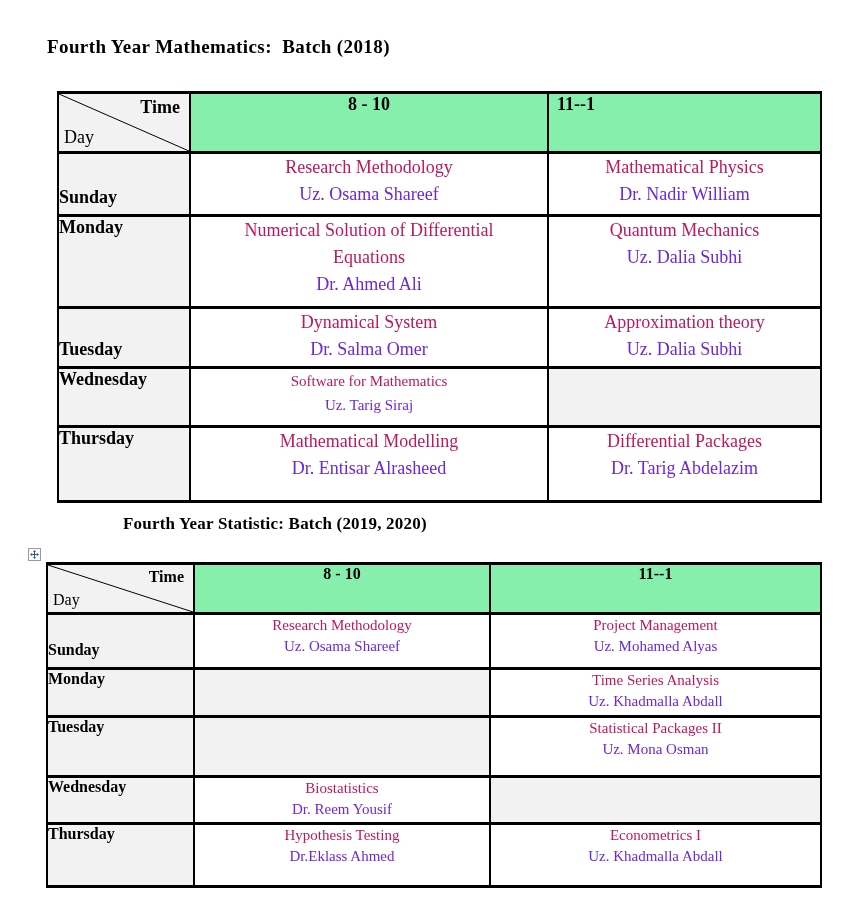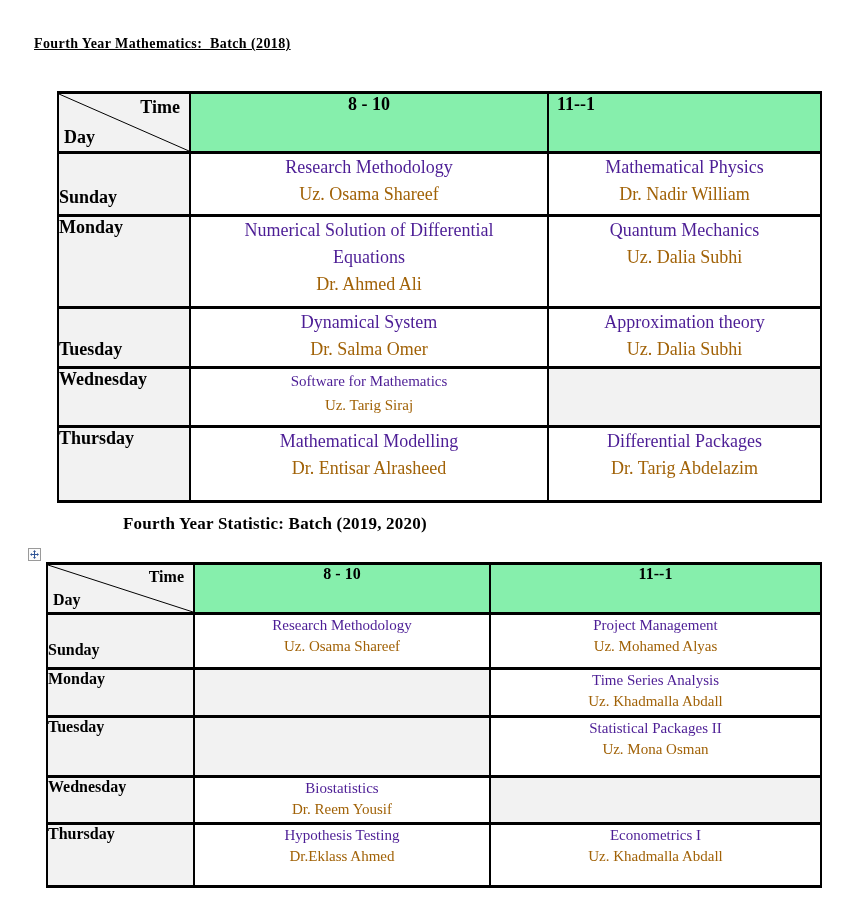--- a/index.html
+++ b/index.html
@@ -2,21 +2,21 @@
 <html><head>
 <meta charset="utf-8">
 <style>
   html,body{margin:0;padding:0;}
   body{
     width:864px;height:906px;position:relative;background:#ffffff;
     font-family:"Liberation Serif","DejaVu Serif",serif;color:#000;
     overflow:hidden;
   }
   .doc-title{position:absolute;font-weight:bold;white-space:pre;}
-  .title-1{left:34px;top:36px;font-size:14px;letter-spacing:.4px;text-decoration:underline;}
+  .title-1{left:47px;top:36px;font-size:19px;letter-spacing:.4px;}
   .title-2{left:123px;top:514px;font-size:17px;letter-spacing:.2px;}
 
   table.sched{position:absolute;border-collapse:collapse;table-layout:fixed;}
   table.sched td{
     border:2px solid #000;border-top-width:3px;border-bottom-width:3px;
     padding:0;overflow:hidden;margin-top:20px;
   }
   .t1{left:57px;top:91px;width:763px;}
   .t2{left:46px;top:562px;width:774px;}
   .t1 col:nth-child(1){width:132px}.t1 col:nth-child(2){width:358px}.t1 col:nth-child(3){width:273px}
@@ -30,42 +30,42 @@
   .t1 tbody tr:nth-child(5){height:75px}
   .t2 thead tr{height:50px}
   .t2 tbody tr:nth-child(1){height:55px}
   .t2 tbody tr:nth-child(2){height:48px}
   .t2 tbody tr:nth-child(3){height:60px}
   .t2 tbody tr:nth-child(4){height:47px}
   .t2 tbody tr:nth-child(5){height:63px}
   td.corner-cell{position:relative;background:#f2f2f2;}
   .corner-cell svg{position:absolute;left:0;top:0;width:100%;height:100%;}
   .corner-time{position:absolute;top:3px;right:9px;font-weight:bold;}
-  .corner-day{position:absolute;bottom:3px;left:5px;font-weight:bold;}
+  .corner-day{position:absolute;bottom:3px;left:5px;font-weight:normal;}
   td.time-head{vertical-align:top;text-align:center;font-weight:bold;background:#86efac;padding-top:3px;}
   .t1 td.time-head{font-size:18px;}
   .t2 td.time-head{font-size:16px;}
   .t1 .corner-time,.t1 .corner-day{font-size:18px;}
   .t2 .corner-time,.t2 .corner-day{font-size:16px;}
   .t1 td.time-head.align-left{text-align:left;padding-left:8px;}
 
   td.day-cell{background:#f2f2f2;text-align:left;font-weight:bold;vertical-align:top;padding-top:2px;}
   .t1 td.day-cell{font-size:18px;}
   .t2 td.day-cell{font-size:16px;}
   .t1 tbody tr:nth-child(1) td.day-cell,
   .t1 tbody tr:nth-child(3) td.day-cell{vertical-align:bottom;padding-bottom:6px;padding-top:0;}
   .t2 tbody tr:nth-child(1) td.day-cell{vertical-align:bottom;padding-bottom:8px;padding-top:0;}
 
   td.course-cell{background:#fff;vertical-align:top;text-align:center;padding-top:3px;}
   td.course-cell.empty{background:#f2f2f2;}
   .t1 td.course-cell{font-size:18px;line-height:27px;}
   .t2 td.course-cell{font-size:15px;line-height:21px;}
   .t1 tbody tr:nth-child(4) td.course-cell{font-size:15px;line-height:24px;}
-  .course-name{color:#4c1d95;white-space:pre-line;}
-  .instructor-name{color:#a16207;white-space:pre-line;text-align:center;}
+  .course-name{color:#be185d;white-space:pre-line;}
+  .instructor-name{color:#6d28d9;white-space:pre-line;text-align:center;}
 
   .table-handle{
     position:absolute;left:28px;top:548px;width:13px;height:13px;
     border:1px solid #9a9a9a;background:#fbfbfb;box-sizing:border-box;
     display:flex;align-items:center;justify-content:center;cursor:move;
   }
   .table-handle svg{display:block;}
 </style>
 </head>
 <body>

